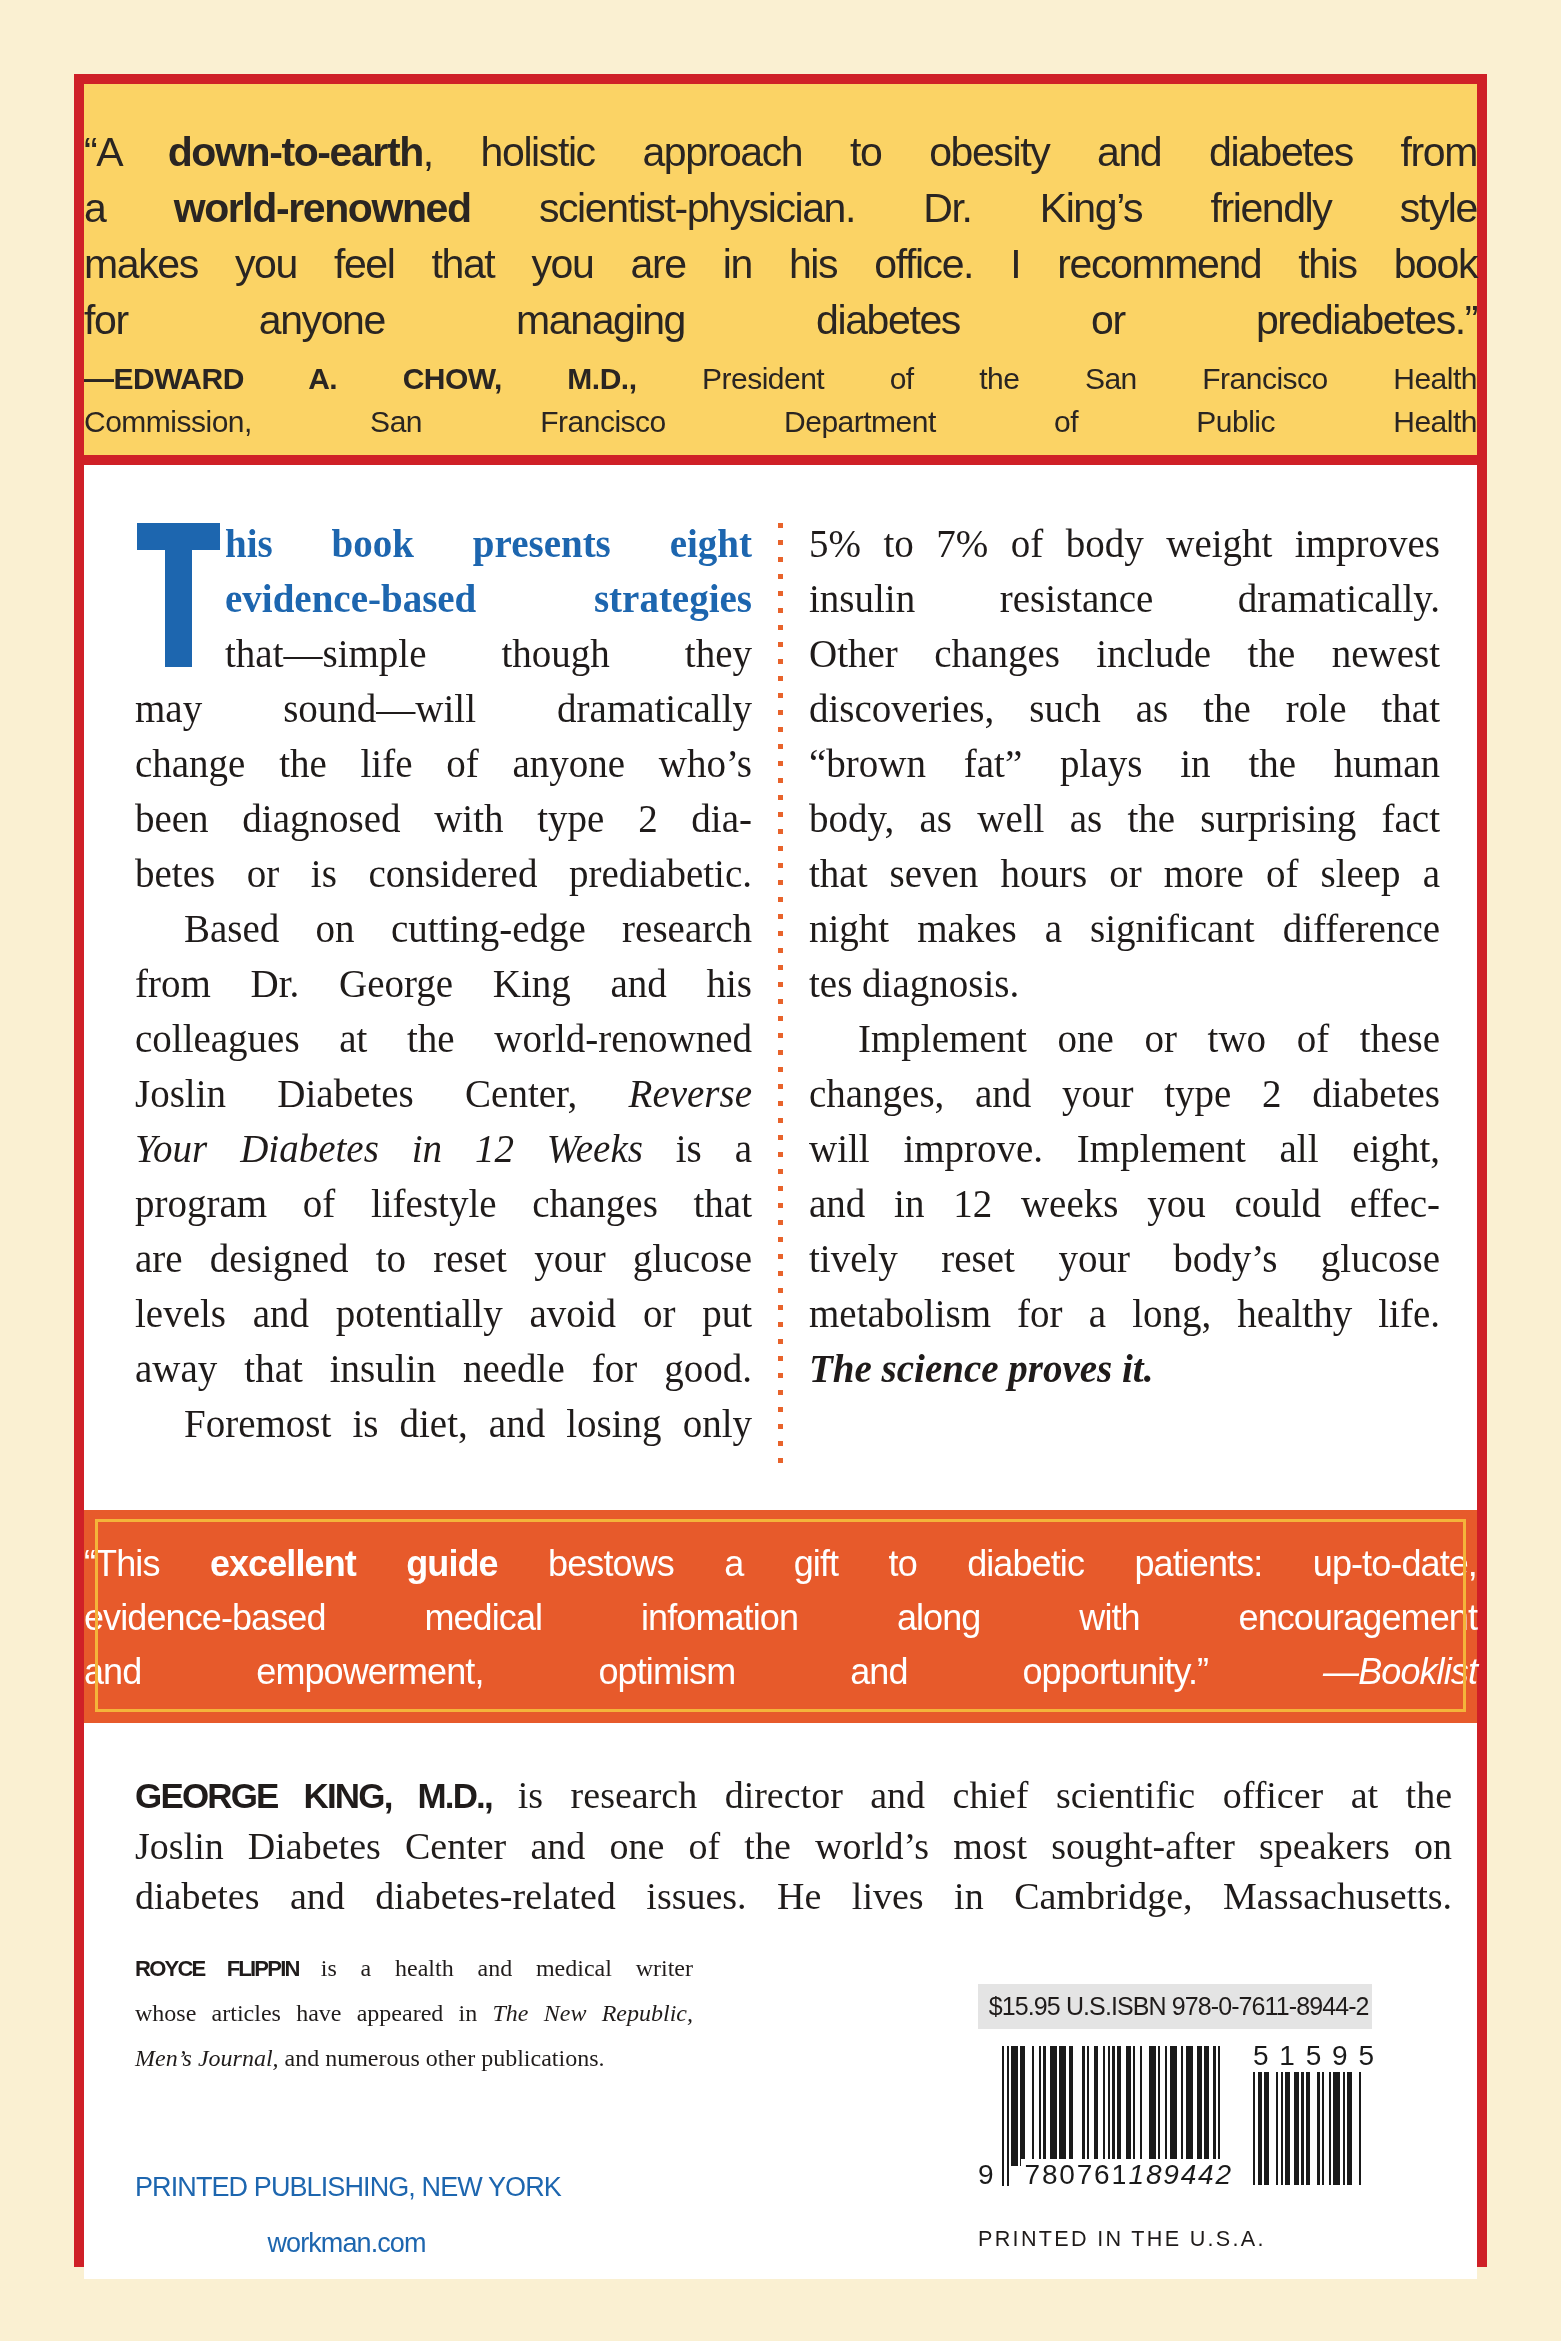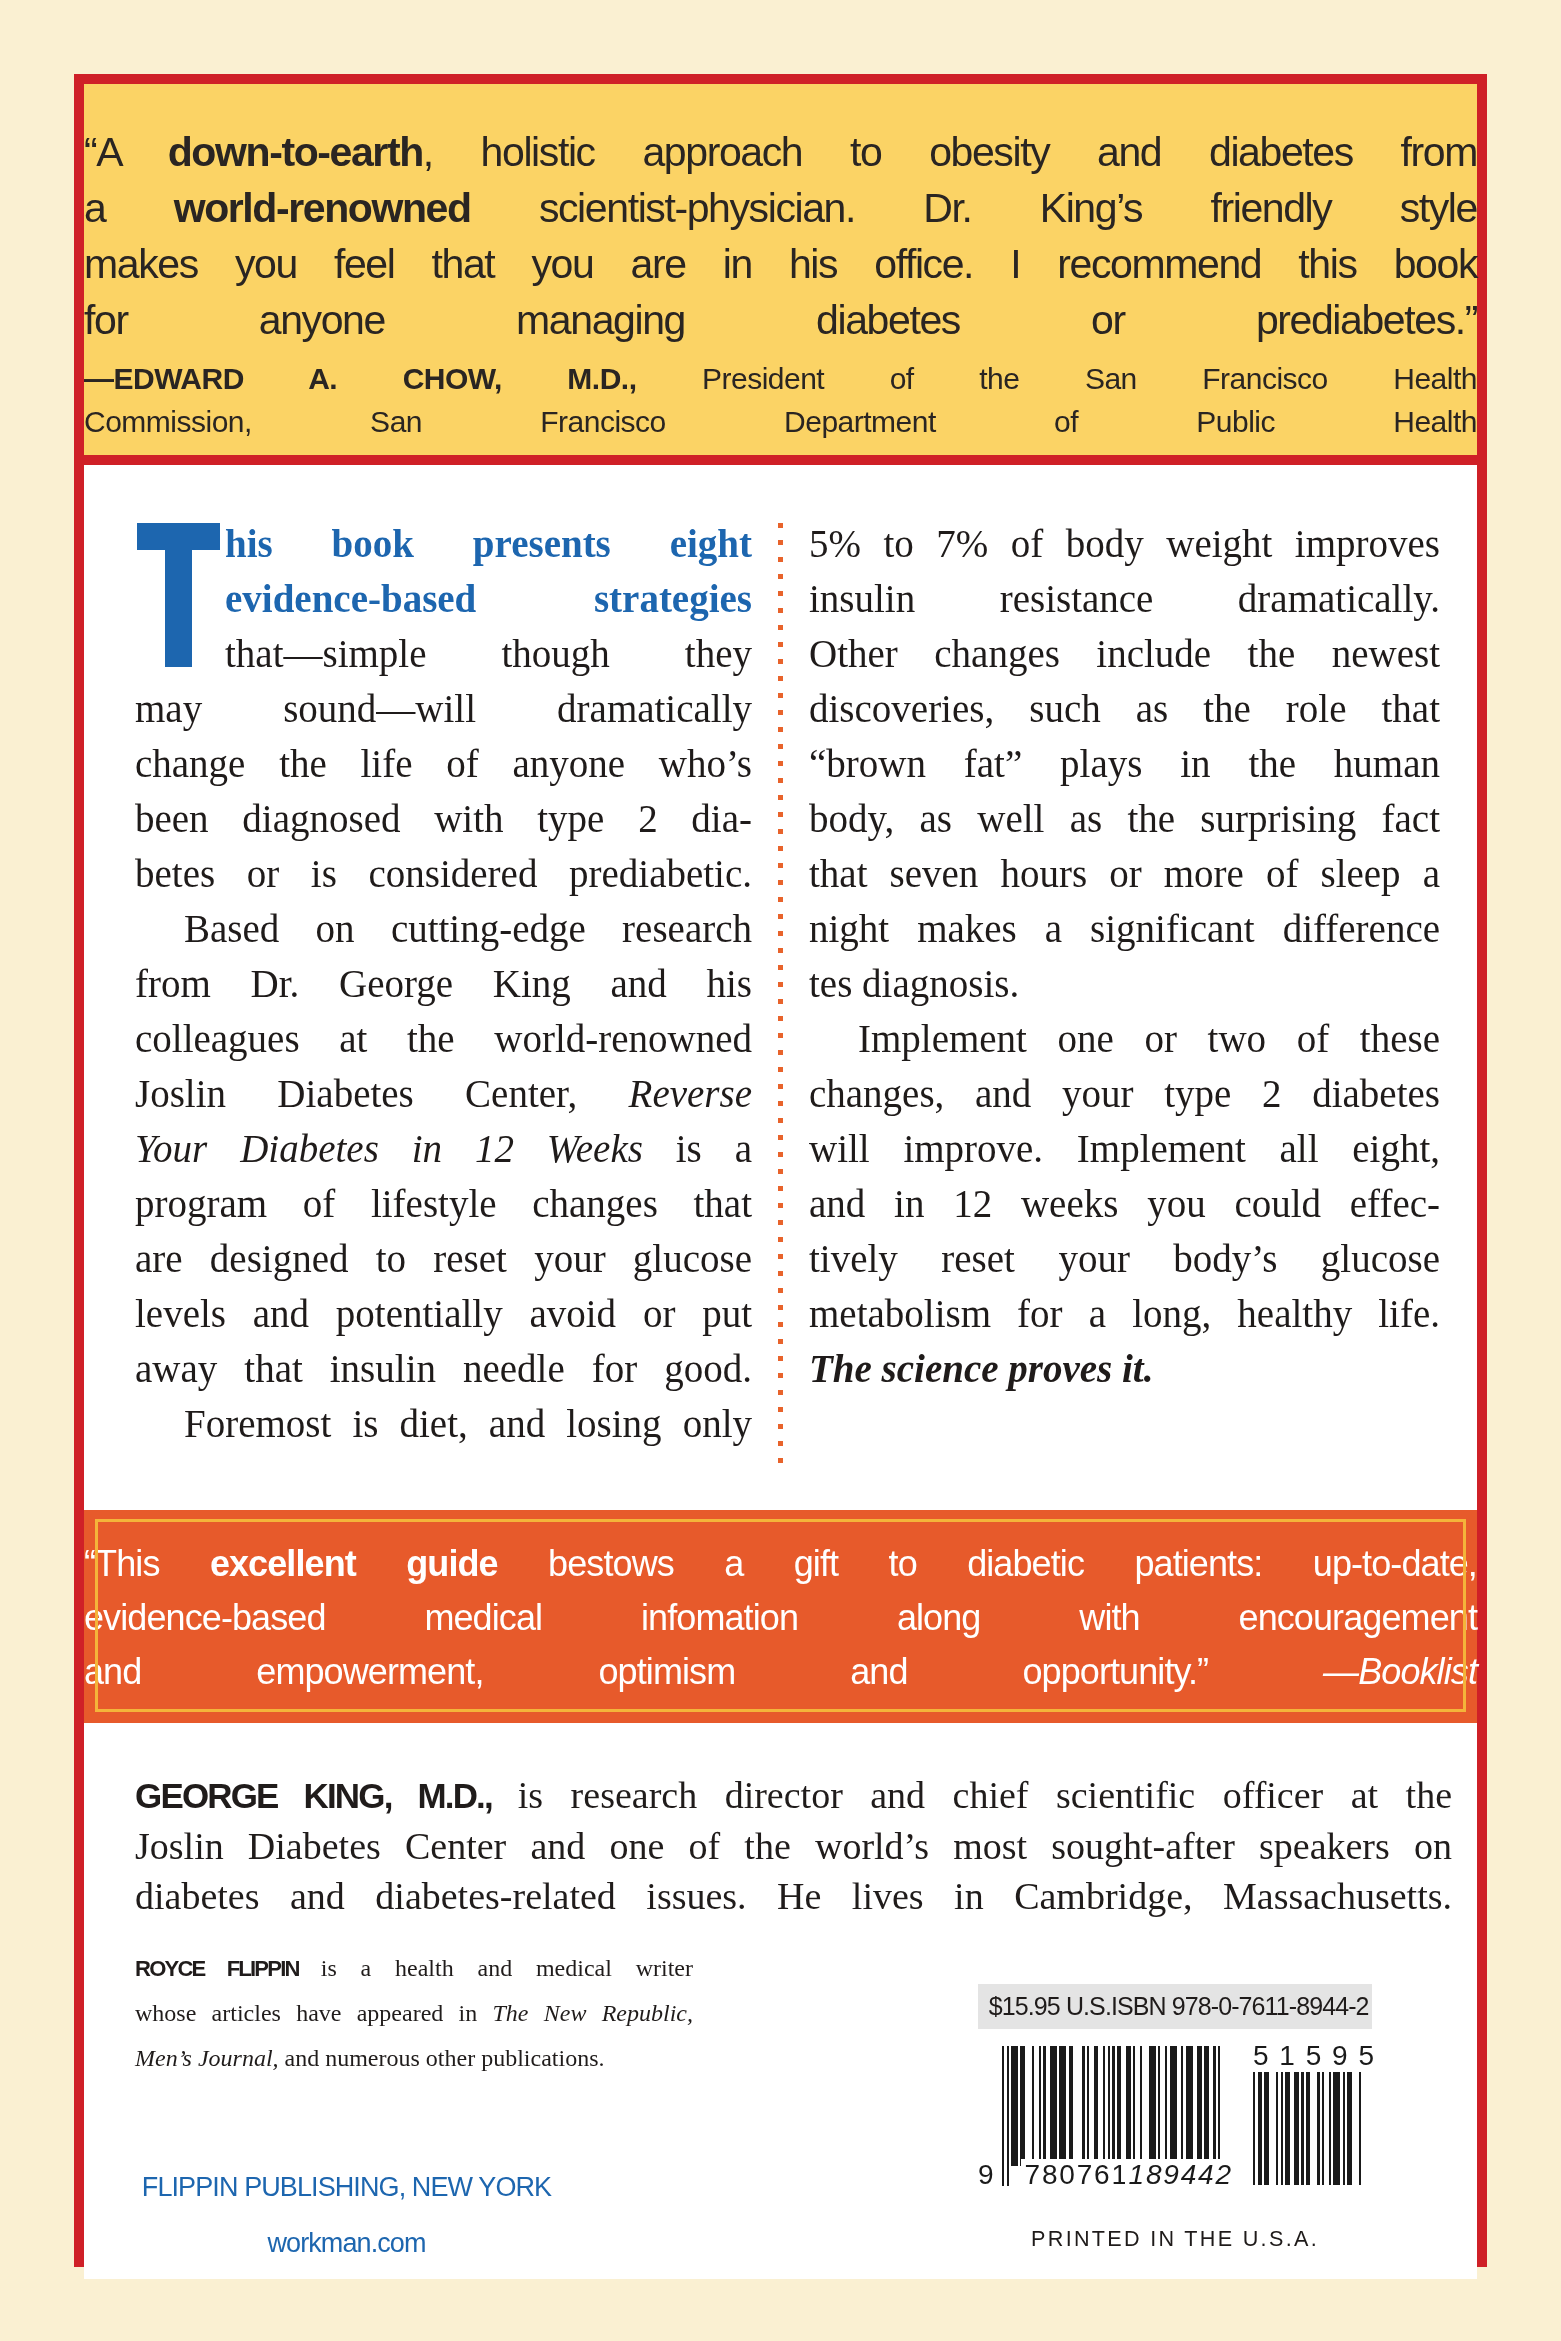--- a/index.html
+++ b/index.html
@@ -77,21 +77,21 @@
   .bars div{background:transparent;}
   .bars div.on{background:#1A1A1A;}
   .bars-main div{width:2.3px;height:120px;}
   .bars-main div.tall{height:140px;}
   .bars-supp div{width:2.3px;height:113px;}
   .bcd{position:absolute;font-size:28px;letter-spacing:1.8px;color:#1A1A1A;background:#fff;line-height:31px;}
   .bcd-9{left:0px;top:182px;background:transparent;}
   .bcd-g1{left:43px;top:182px;padding:0 3.6px;}
   .bcd-g2{left:147px;top:182px;padding:0 3.6px;font-style:italic;}
   .bcd-supp{left:275px;top:63px;width:111px;text-align:center;letter-spacing:10.8px;background:transparent;}
-  .printed{position:absolute;left:0;top:249px;width:394px;text-align:center;font-size:21.6px;letter-spacing:2.3px;color:#1F1B1A;}
+  .printed{position:absolute;left:0;top:249px;width:394px;font-size:21.6px;letter-spacing:2.3px;color:#1F1B1A;}
 </style>
 </head>
 <body>
 
 <div class="frame">
 
   <div class="sec-yellow">
     <div class="yq">
         <div class="tl"><span>“A </span><span class="b">down-to-earth</span><span>, holistic approach to obesity and diabetes from</span></div>
         <div class="tl"><span>a </span><span class="b">world-renowned</span><span> scientist-physician. Dr. King’s friendly style</span></div>
@@ -167,21 +167,21 @@
         <div class="tl"><span>Joslin Diabetes Center and one of the world’s most sought-after speakers on</span></div>
         <div class="tl"><span>diabetes and diabetes-related issues. He lives in Cambridge, Massachusetts.</span></div>
       </div>
     <div class="bio2">
         <div class="tl"><span class="name">ROYCE FLIPPIN </span><span>is a health and medical writer</span></div>
         <div class="tl"><span>whose articles have appeared in </span><span class="i">The New Republic,</span></div>
         <div class="tl noj"><span class="i">Men’s Journal,</span><span> and numerous other publications.</span></div>
       </div>
 
     <div class="publisher">
-      <div>FLIPPIN PUBLISHING, NEW YORK</div>
+      <div>PRINTED PUBLISHING, NEW YORK</div>
       <div>workman.com</div>
     </div>
 
     <div class="bcblock">
       <div class="bcstrip">
         <span>$15.95 U.S.</span>
         <span>ISBN 978-0-7611-8944-2</span>
       </div>
       <div class="bars bars-main" id="bars-main">
           <div class="on tall"></div>

